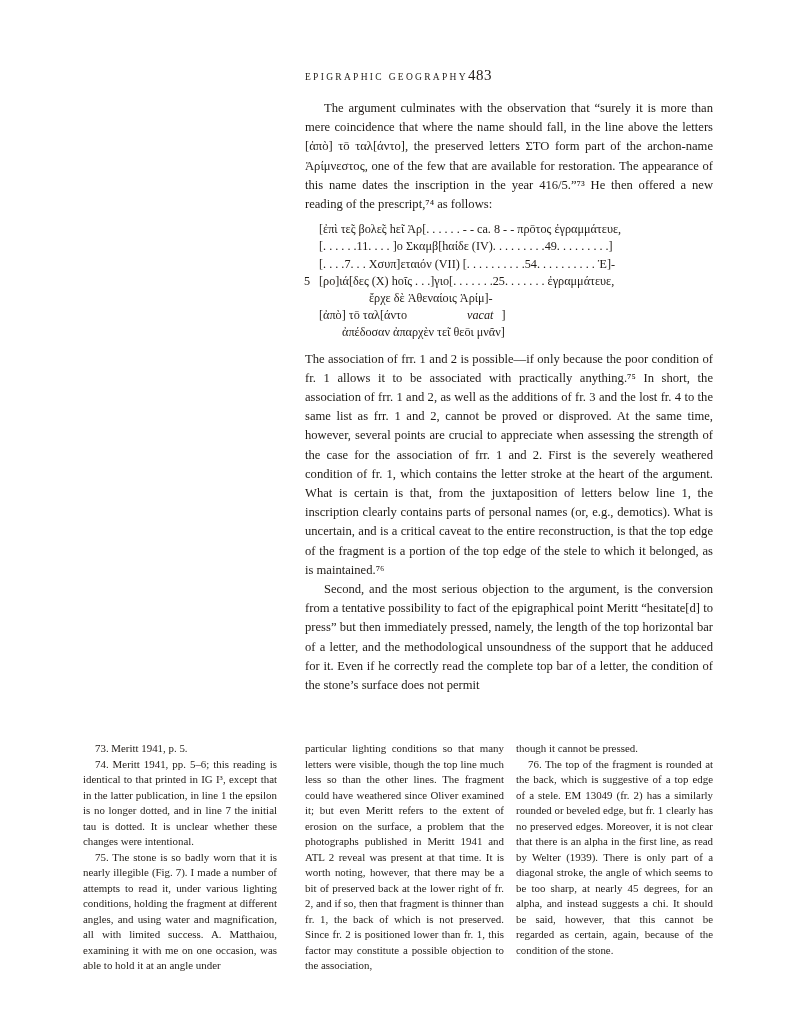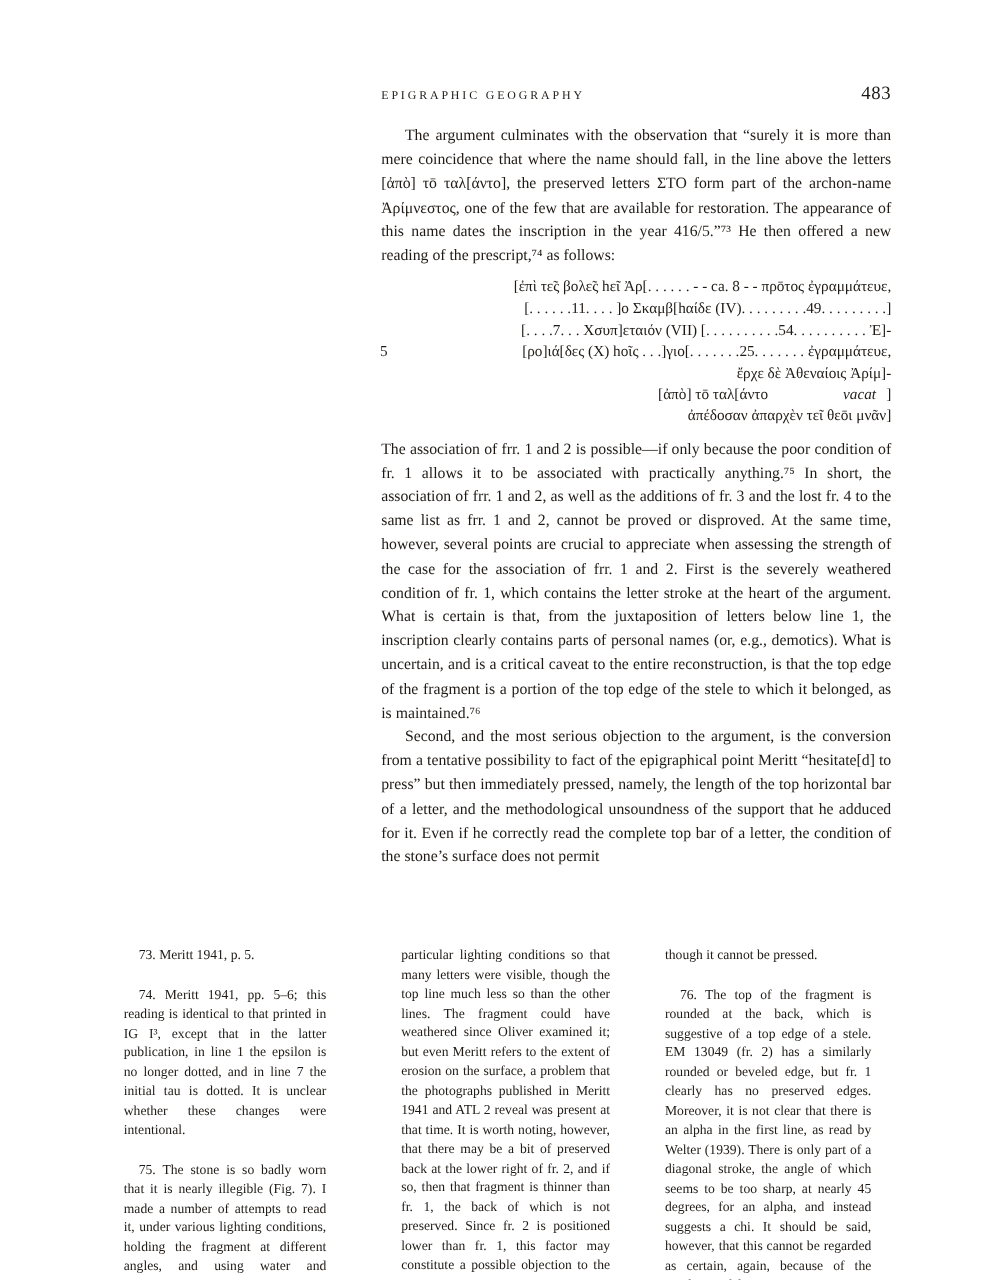--- a/index.html
+++ b/index.html
@@ -17,21 +17,20 @@
     overflow: hidden;
   }
 
   
   .running-head {
     position: absolute;
     left: 305px;
     width: 408px;
     top: 67px;
     display: flex;
-    justify-content: space-between;
     align-items: baseline;
   }
   .head-title {
     font-size: 9.5px;
     letter-spacing: 2.3px;
   }
   .head-page {
     font-size: 15px;
     letter-spacing: 0.5px;
   }
@@ -56,21 +55,20 @@
     margin: 7px 0 8px 14px;
     font-size: 12.2px;
     line-height: 17.2px;
     text-align: left;
     hyphens: none;
     -webkit-hyphens: none;
   }
   .g-line {
     position: relative;
     white-space: nowrap;
-    text-align: right;
   }
   .g-line.ind1 { padding-left: 23px; }
   .g-line.ind2 { padding-left: 50px; }
   .g-num {
     position: absolute;
     left: -15px;
     top: 0;
     font-size: 12.2px;
   }
   .vacat {
@@ -85,21 +83,21 @@
     top: 741px;
     font-size: 10.9px;
     line-height: 15.5px;
     text-align: justify;
     hyphens: auto;
     -webkit-hyphens: auto;
   }
   .fn-col1 { left: 83px;  width: 194px; }
   .fn-col2 { left: 305px; width: 199px; }
   .fn-col3 { left: 516px; width: 197px; }
-  .fn { margin: 16px; }
+  .fn { margin: 0; }
   .fn.first-indent { text-indent: 12px; }
 </style>
 </head>
 <body>
 
 <header class="running-head">
   <span class="head-title">EPIGRAPHIC GEOGRAPHY</span>
   <span class="head-page">483</span>
 </header>
 

